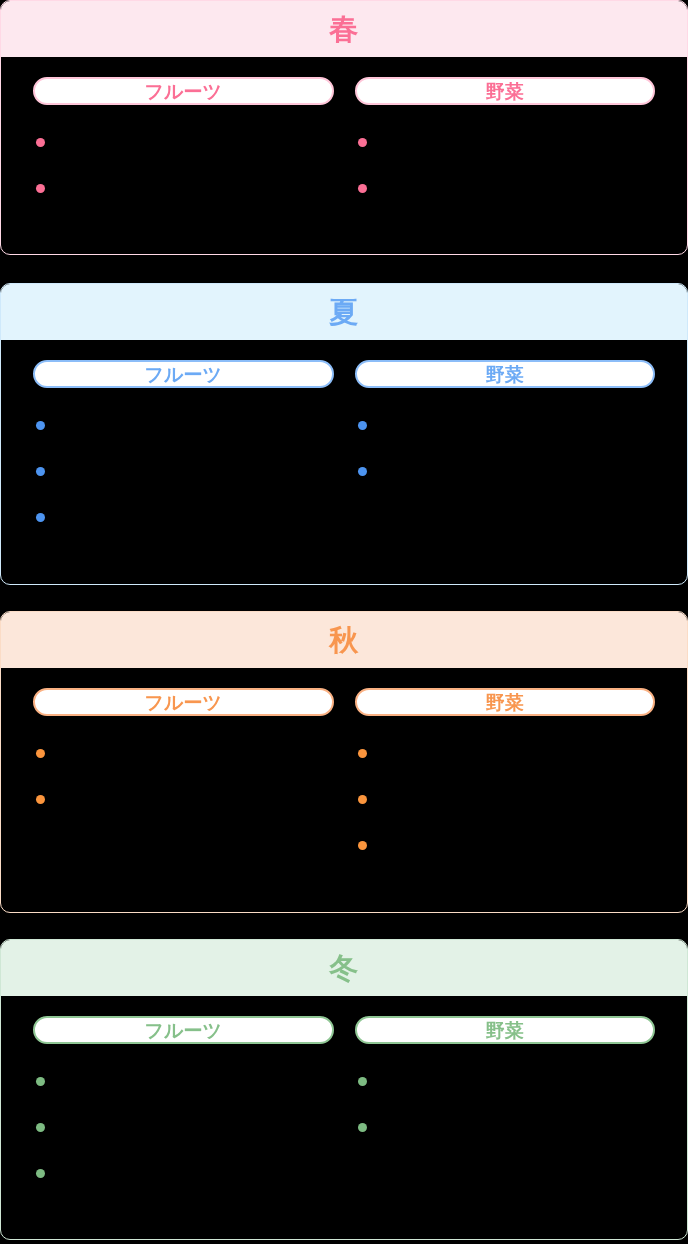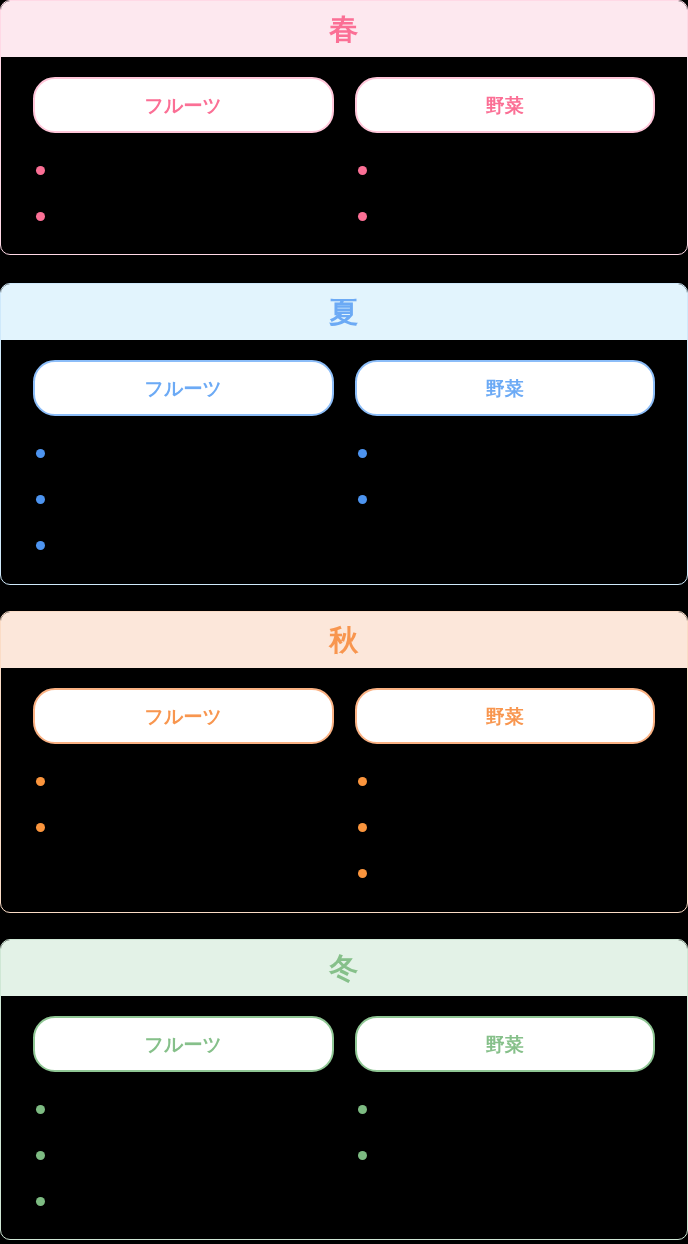--- a/index.html
+++ b/index.html
@@ -50,21 +50,21 @@
   }
 
   .pill-row {
     display: flex;
     gap: 21px;
     padding: 20px 32px 0 32px;
   }
 
   .pill {
     flex: 1 1 0;
-    height: 56px;
+    height: 28px;
     background: #ffffff;
     border-radius: 22px;
     display: flex;
     align-items: center;
     justify-content: center;
     border-width: 2px;
     border-style: solid;
   }
 
   .pill-label {

